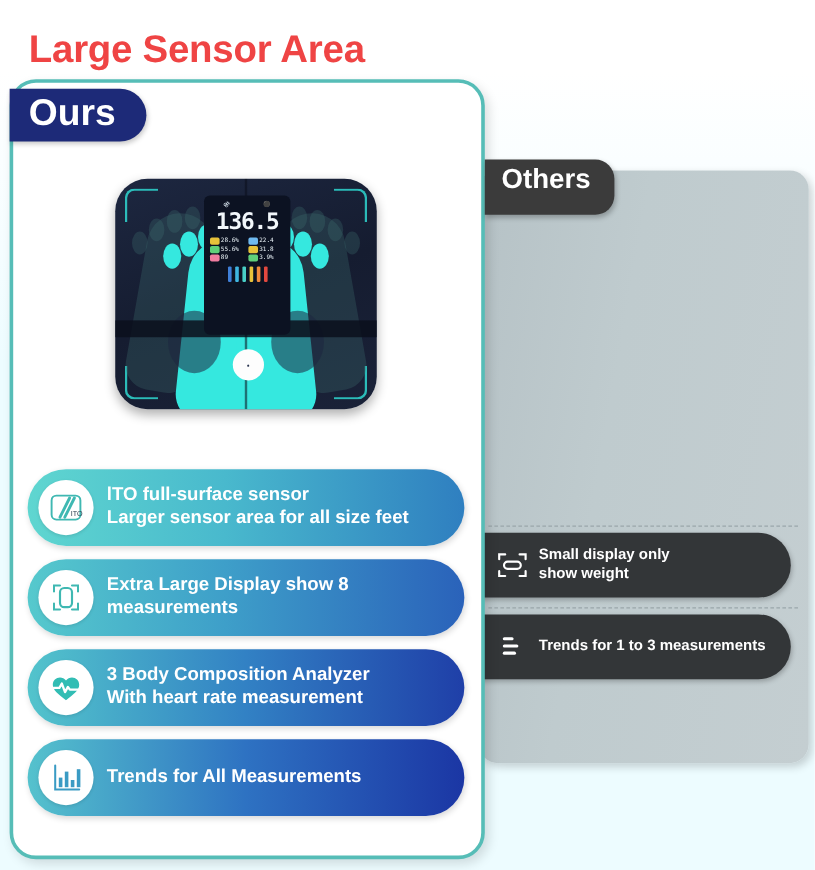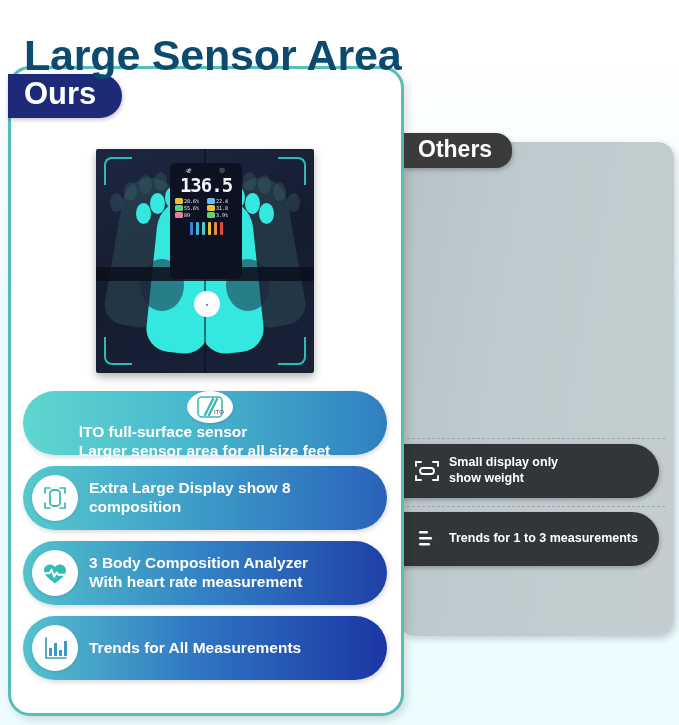--- a/index.html
+++ b/index.html
@@ -9,37 +9,37 @@
     font-family:"Liberation Sans", sans-serif;
   }
   
   #bg-wash{position:absolute;left:0;top:300px;width:679px;height:425px;background:#edfcff;z-index:0;}
   #bg-wash-top{position:absolute;left:0;top:60px;width:679px;height:245px;
     background:linear-gradient(180deg,#ffffff 0%,#f5fdff 60%,#edfcff 100%);z-index:0;}
 
   
   #page-title{
     position:absolute;left:24px;top:2px;z-index:20;
-    font-size:43px;font-weight:bold;color:#0c4a6e;letter-spacing:-0.2px;
+    font-size:32px;font-weight:bold;color:#ef4444;letter-spacing:-0.2px;
     white-space:nowrap;
   }
 
   
   #others-panel{
     position:absolute;left:399px;top:142px;width:275px;height:494px;
     background:linear-gradient(100deg,#b6c2c6 0%,#bfcbce 40%,#c4ced1 100%);
     border-radius:16px 16px 16px 16px;
     box-shadow:2px 3px 7px rgba(0,0,0,.18);
     z-index:5;overflow:hidden;
   }
   #others-badge{
     position:absolute;left:404px;top:133px;z-index:14;
     background:#3b3b3b;color:#ffffff;
     font-size:23px;font-weight:bold;
-    padding:3px 20px 5px 14px;
+    padding:3px 20px 16px 14px;
     border-radius:0 16px 16px 0;
     box-shadow:1px 2px 4px rgba(0,0,0,.25);
     white-space:nowrap;
   }
 
   
   #others-scale{
     position:absolute;left:70px;top:60px;width:140px;height:140px;
     background:linear-gradient(150deg,#3d4042 0%,#2b2d2f 45%,#37393b 100%);
     border-radius:12px;box-shadow:0 3px 6px rgba(0,0,0,.3);
@@ -85,23 +85,23 @@
     background:#1d2a78;color:#ffffff;
     font-size:31px;font-weight:bold;
     padding:2px 26px 6px 16px;
     border-radius:0 26px 26px 0;
     box-shadow:1px 2px 4px rgba(0,0,0,.22);
     white-space:nowrap;
   }
 
   
   #ours-scale{
-    position:absolute;left:85px;top:80px;width:218px;height:224px;
+    position:absolute;left:85px;top:80px;width:218px;height:192px;
     background:linear-gradient(160deg,#1d2740 0%,#151c30 50%,#1a2238 100%);
-    border-radius:2px;box-shadow:0 4px 9px rgba(0,0,0,.3);overflow:hidden;
+    border-radius:27px;box-shadow:0 4px 9px rgba(0,0,0,.3);overflow:hidden;
   }
   .corner{position:absolute;width:26px;height:26px;border:2px solid #2fd8d0;opacity:.85;}
   #c-tl{left:8px;top:8px;border-right:0;border-bottom:0;border-radius:8px 0 0 0;}
   #c-tr{right:8px;top:8px;border-left:0;border-bottom:0;border-radius:0 8px 0 0;}
   #c-bl{left:8px;bottom:8px;border-right:0;border-top:0;border-radius:0 0 0 8px;}
   #c-br{right:8px;bottom:8px;border-left:0;border-top:0;border-radius:0 0 8px 0;}
   #scale-band{position:absolute;left:0;top:118px;width:100%;height:14px;background:#0b0f1c;opacity:.85;}
   #scale-vline{position:absolute;left:108px;top:0;width:2px;height:100%;background:#0b0f1c;opacity:.55;}
   .ghost-foot{position:absolute;width:56px;height:150px;background:#3e6f72;opacity:.30;border-radius:30px 30px 22px 22px;}
   #gf-l{left:18px;top:28px;transform:rotate(10deg);}
@@ -141,21 +141,21 @@
     box-shadow:1px 2px 5px rgba(0,0,0,.16);
   }
   .f-pill .f-ico{
     width:46px;height:46px;min-width:46px;margin-left:9px;border-radius:50%;
     background:#ffffff;display:flex;align-items:center;justify-content:center;
     box-shadow:0 1px 3px rgba(0,0,0,.12);
   }
   .f-pill .f-txt{color:#ffffff;font-size:15.5px;font-weight:bold;line-height:1.2;padding-left:11px;padding-right:12px;}
   .f-pill .f-txt .sub{display:block;}
 
-  .grad1{background:linear-gradient(90deg,#5fd6d0 0%,#49b9cd 45%,#2f7fc0 100%);flex-direction:column;}
+  .grad1{background:linear-gradient(90deg,#5fd6d0 0%,#49b9cd 45%,#2f7fc0 100%);}
   .grad2{background:linear-gradient(90deg,#56c9cd 0%,#3e9fc9 45%,#2a62ba 100%);}
   .grad3{background:linear-gradient(90deg,#53c4cc 0%,#3281c4 50%,#1f3fa8 100%);}
   .grad4{background:linear-gradient(90deg,#55c2cd 0%,#2e72c2 50%,#1b36a4 100%);}
 </style>
 </head>
 <body>
 
 <div id="bg-wash-top"></div>
 <div id="bg-wash"></div>
 
@@ -310,21 +310,21 @@
     <div class="f-row">
       <div class="f-pill grad2">
         <div class="f-ico">
           <svg width="32" height="32" viewBox="0 0 32 32">
             <path d="M6 11V6h5M26 11V6h-5M6 21v5h5M26 21v5h-5" fill="none" stroke="#3fb8b2" stroke-width="1.7" stroke-linecap="round"></path>
             <rect x="11" y="8" width="10" height="16" rx="3.5" fill="none" stroke="#3fb8b2" stroke-width="1.8"></rect>
           </svg>
         </div>
         <div class="f-txt">
           <span>Extra Large Display show 8</span>
-          <span class="sub">composition</span>
+          <span class="sub">measurements</span>
         </div>
       </div>
     </div>
 
     <div class="f-row">
       <div class="f-pill grad3">
         <div class="f-ico">
           <svg width="32" height="32" viewBox="0 0 32 32">
             <path d="M16 26.5C9.5 21.5 5 18 5 13.6 5 10 7.8 7.5 11 7.5c1.9 0 3.8 1 5 2.6 1.2-1.6 3.1-2.6 5-2.6 3.2 0 6 2.5 6 6.1 0 4.4-4.5 7.9-11 12.9z" fill="#32bdb4"></path>
             <path d="M5.5 16.2h5l2-3.6 2.7 7.2 2.4-4.4 1.6 2.3h7.2" fill="none" stroke="#ffffff" stroke-width="1.9" stroke-linecap="round" stroke-linejoin="round"></path>

